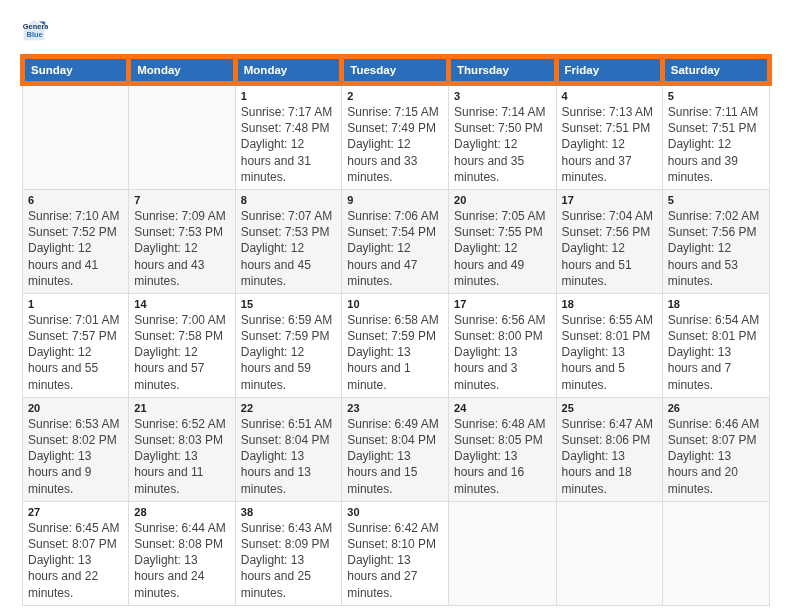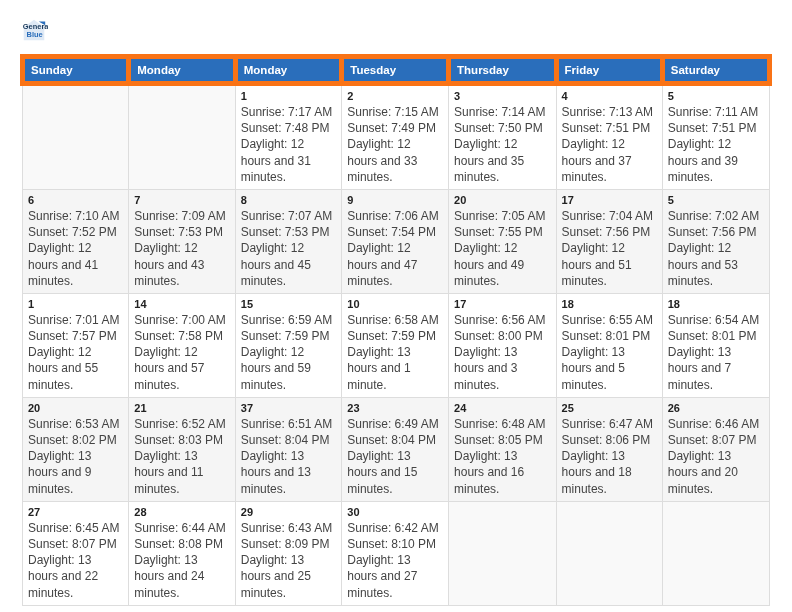--- a/index.html
+++ b/index.html
@@ -213,21 +213,21 @@
         <tr class="row-shaded">
           <td>
             <span class="day-num">20</span>
             <div class="day-info">Sunrise: 6:53 AM<br>Sunset: 8:02 PM<br>Daylight: 13 hours and 9 minutes.</div>
           </td>
           <td>
             <span class="day-num">21</span>
             <div class="day-info">Sunrise: 6:52 AM<br>Sunset: 8:03 PM<br>Daylight: 13 hours and 11 minutes.</div>
           </td>
           <td>
-            <span class="day-num">37</span>
+            <span class="day-num">22</span>
             <div class="day-info">Sunrise: 6:51 AM<br>Sunset: 8:04 PM<br>Daylight: 13 hours and 13 minutes.</div>
           </td>
           <td>
             <span class="day-num">23</span>
             <div class="day-info">Sunrise: 6:49 AM<br>Sunset: 8:04 PM<br>Daylight: 13 hours and 15 minutes.</div>
           </td>
           <td>
             <span class="day-num">24</span>
             <div class="day-info">Sunrise: 6:48 AM<br>Sunset: 8:05 PM<br>Daylight: 13 hours and 16 minutes.</div>
           </td>
@@ -243,21 +243,21 @@
         <tr>
           <td>
             <span class="day-num">27</span>
             <div class="day-info">Sunrise: 6:45 AM<br>Sunset: 8:07 PM<br>Daylight: 13 hours and 22 minutes.</div>
           </td>
           <td>
             <span class="day-num">28</span>
             <div class="day-info">Sunrise: 6:44 AM<br>Sunset: 8:08 PM<br>Daylight: 13 hours and 24 minutes.</div>
           </td>
           <td>
-            <span class="day-num">29</span>
+            <span class="day-num">38</span>
             <div class="day-info">Sunrise: 6:43 AM<br>Sunset: 8:09 PM<br>Daylight: 13 hours and 25 minutes.</div>
           </td>
           <td>
             <span class="day-num">30</span>
             <div class="day-info">Sunrise: 6:42 AM<br>Sunset: 8:10 PM<br>Daylight: 13 hours and 27 minutes.</div>
           </td>
           <td class="empty"></td>
           <td class="empty"></td>
           <td class="empty"></td>
         </tr>

